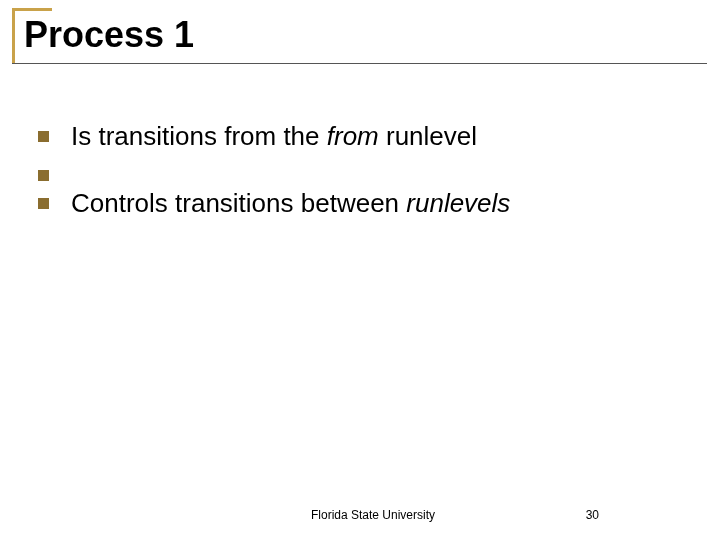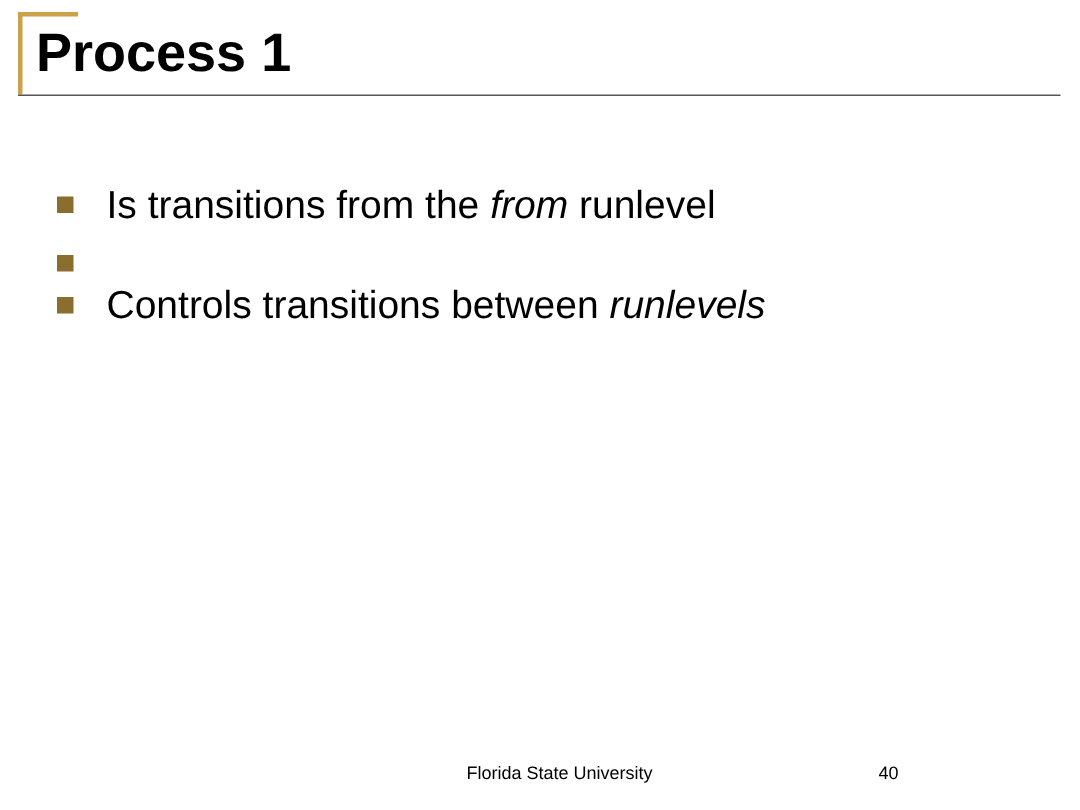--- a/index.html
+++ b/index.html
@@ -120,14 +120,14 @@
     <div class="bullet-text">
       <span>Controls transitions between </span><span class="em">runlevels</span><span></span>
     </div>
   </div>
 
 
 </div>
 
 <div class="footer">
   <div class="footer-center">Florida State University</div>
-  <div class="footer-right">40</div>
+  <div class="footer-right">30</div>
 </div>
 
 </body></html>

